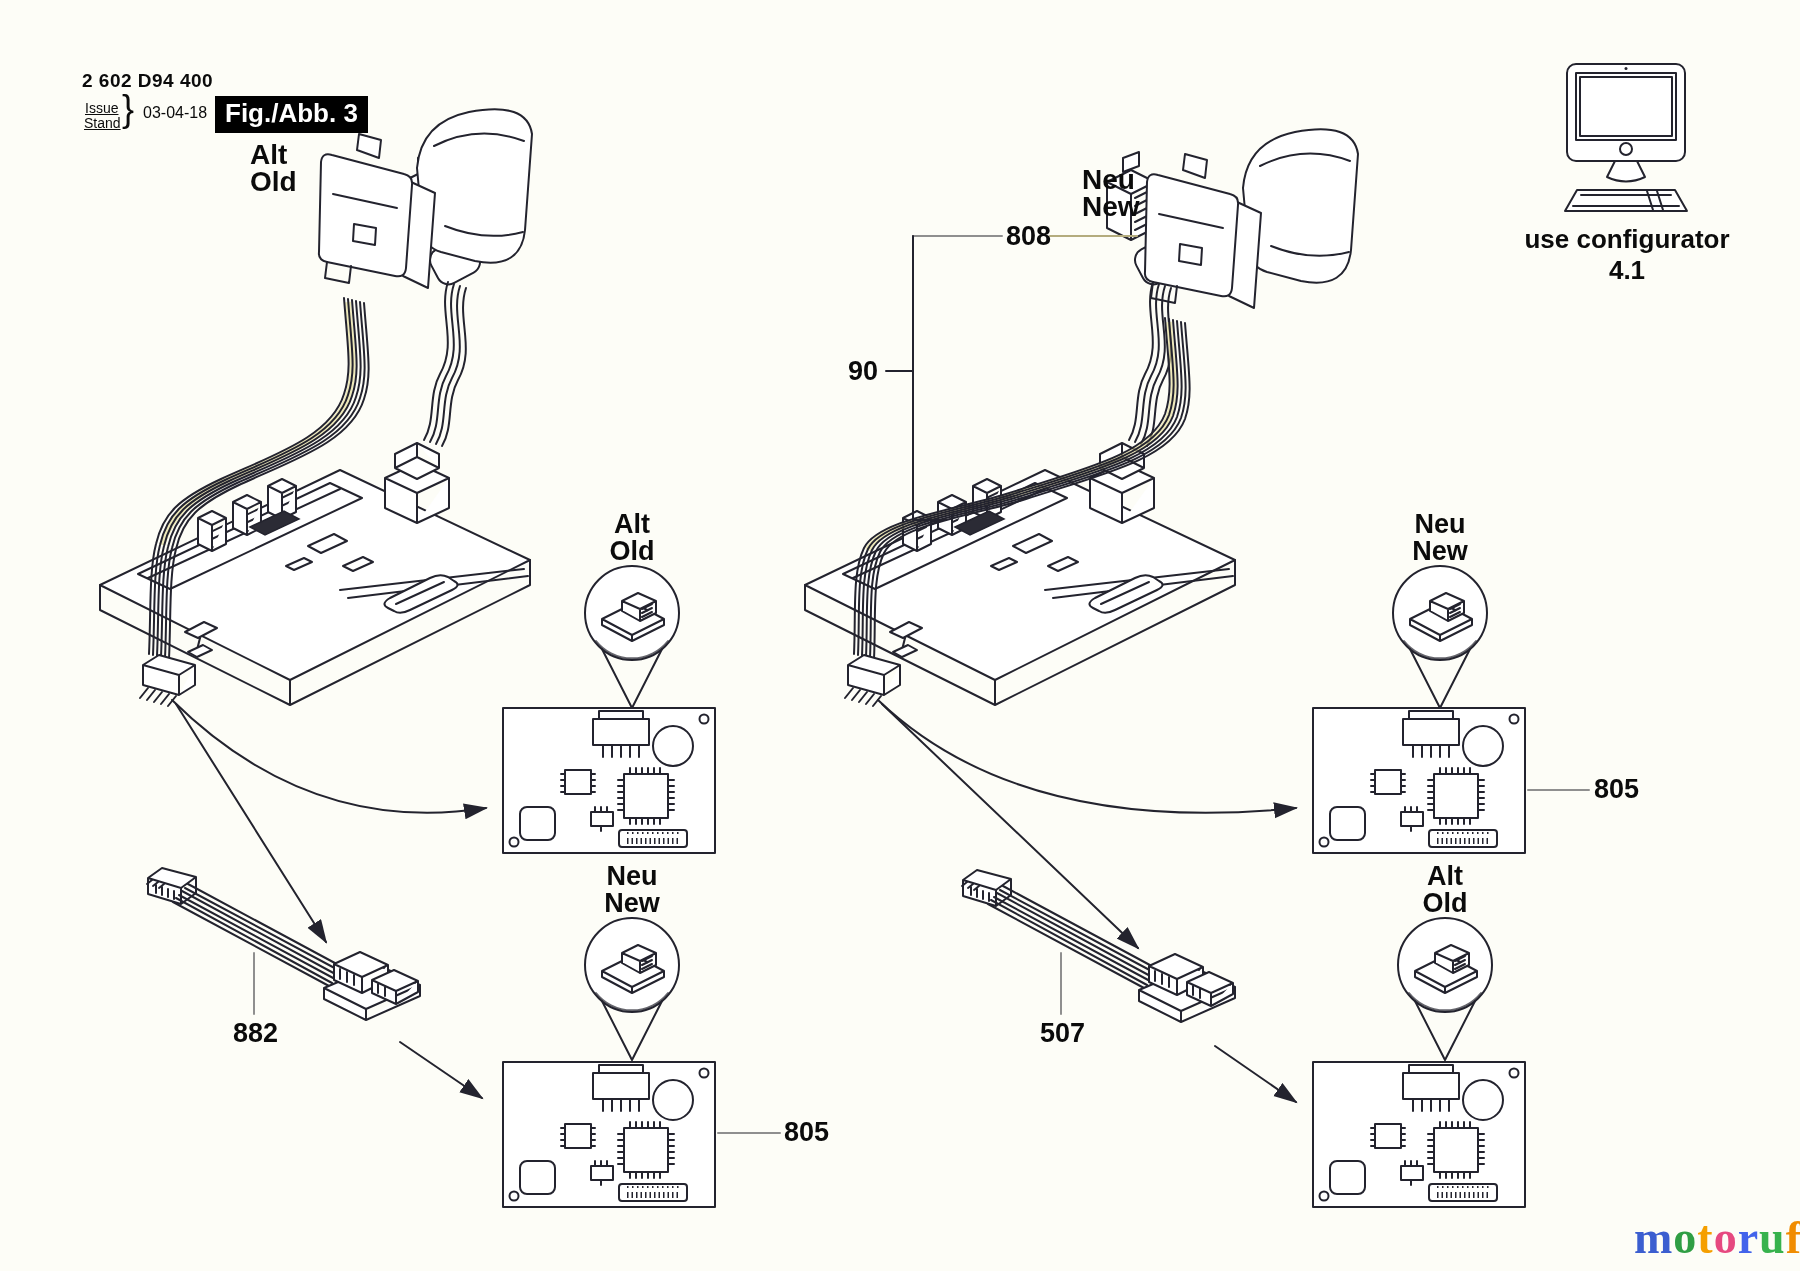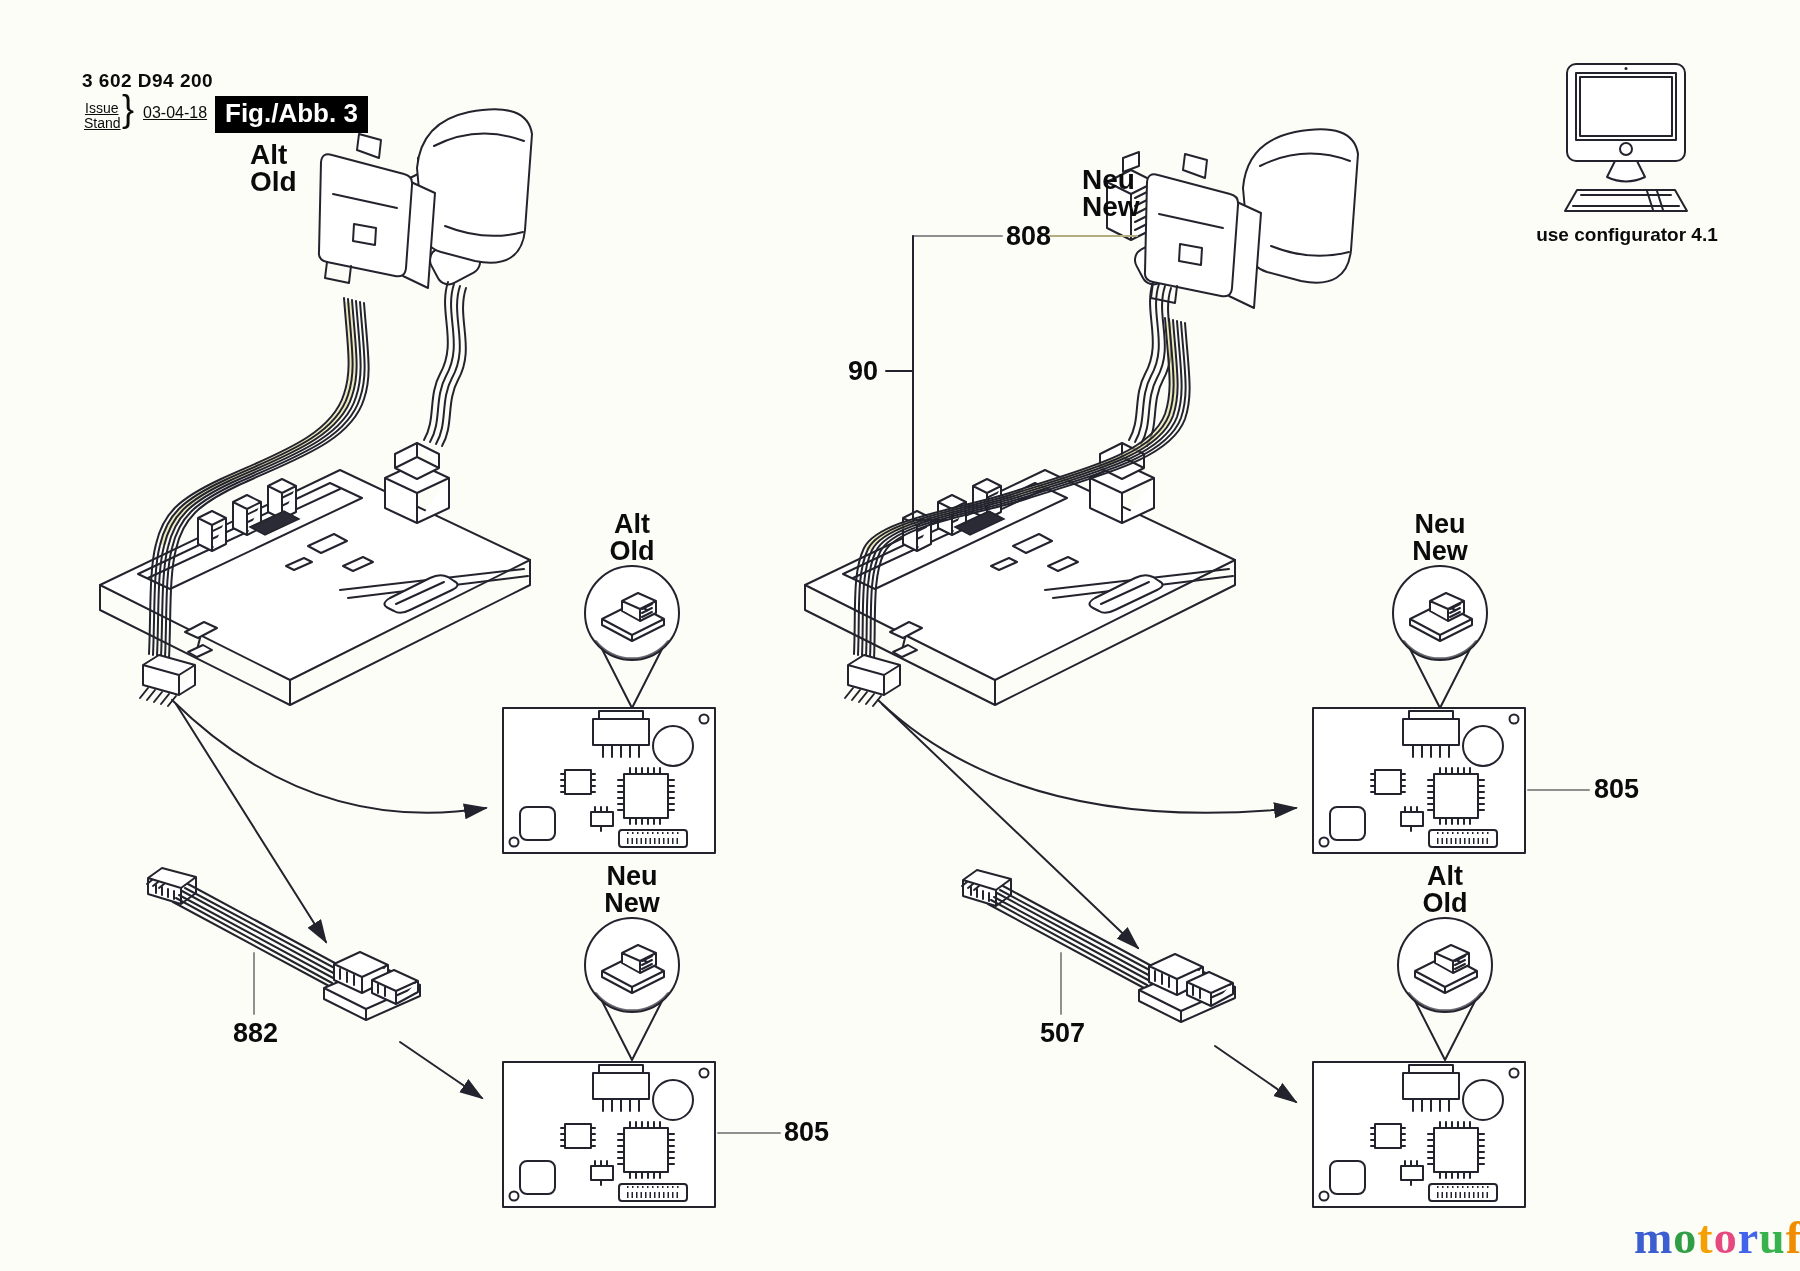--- a/index.html
+++ b/index.html
@@ -11,28 +11,28 @@
   .l{fill:none;stroke:#23232e;stroke-width:2;stroke-linejoin:round;stroke-linecap:round;}
   .dk{fill:#2b2b35;stroke:#23232e;stroke-width:1.5;}
   .gray{stroke:#8f8f8f;}
   .tan{stroke:#b4ac7e;}
   .yel{stroke:#e6df9a;opacity:.65;}
   
   .t{position:absolute;color:#0b0b0b;white-space:nowrap;}
   .pn{font-size:19px;font-weight:bold;letter-spacing:.5px;}
   .is{font-size:14px;text-decoration:underline;}
   .brace{font-size:36px;font-weight:400;}
-  .date{font-size:16px;text-decoration:underline;}
+  .date{font-size:16px;}
   .badge{position:absolute;background:#000;color:#fff;font-weight:bold;font-size:26px;
          padding:2px 10px 4px 10px;}
   .vlabel{position:absolute;font-weight:bold;font-size:28px;line-height:27px;color:#0b0b0b;}
   .blabel{position:absolute;font-weight:bold;font-size:27px;line-height:27px;color:#0b0b0b;
           width:90px;text-align:center;}
   .cnum{position:absolute;font-weight:bold;font-size:27px;color:#0b0b0b;}
-  .cfg{position:absolute;width:212px;text-align:center;font-weight:bold;font-size:19px;color:#0b0b0b;}
+  .cfg{position:absolute;width:212px;text-align:center;font-weight:bold;font-size:26px;color:#0b0b0b;}
   .notes{position:absolute;font-size:15px;line-height:18.5px;color:#1c1c1c;}
   .logo{position:absolute;font-family:"Liberation Serif",serif;font-weight:bold;font-size:46px;
         line-height:40px;}
   .logo span{letter-spacing:1px;}
 </style>
 </head>
 <body>
 
 <div class="canvas">
 
@@ -250,21 +250,21 @@
       </g>
     <g>
         <use href="#cable" transform="translate(963,868)"></use>
       </g>
 
     <g>
         <use href="#computer" transform="translate(1567,64)"></use>
       </g>
   </svg>
 
-  <div class="t pn" style="left:82px;top:70px">3 602 D94 200</div>
+  <div class="t pn" style="left:82px;top:70px">2 602 D94 400</div>
   <div class="t is" style="left:85px;top:100px">Issue</div>
   <div class="t is" style="left:84px;top:115px">Stand</div>
   <div class="t brace" style="left:122px;top:88px">}</div>
   <div class="t date" style="left:143px;top:104px">03-04-18</div>
   <div class="badge" style="left:215px;top:96px">Fig./Abb. 3</div>
 
   <div class="vlabel" style="left:250px;top:141px">
     <div>Alt</div>
     <div>Old</div>
   </div>

